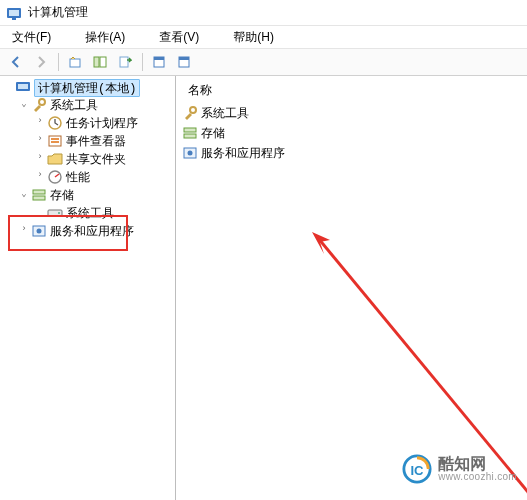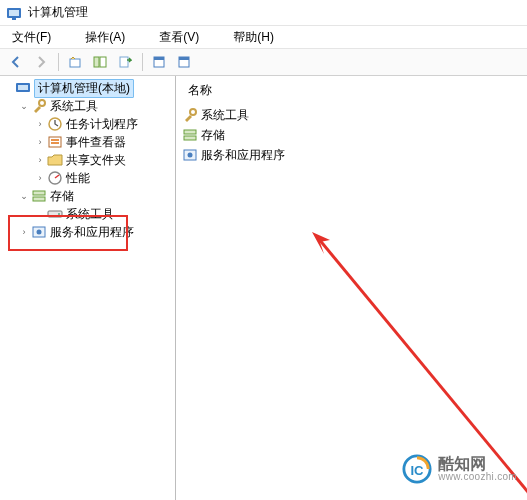--- a/index.html
+++ b/index.html
@@ -72,23 +72,24 @@
   }
   .col-header {
     font-size: 12px;
     color: #000;
     padding: 2px 4px 6px 6px;
   }
   .tree { list-style: none; }
   .tree ul { list-style: none; padding-left: 16px; }
   .tree li { white-space: nowrap; }
   .node {
-    display: flex; align-items: center;
+    display: flex; 
     height: 18px;
     padding-left: 2px;
+    font-family: Liberation Mono, monospace;
   }
   .twisty {
     width: 12px; height: 12px;
     display: inline-flex; align-items: center; justify-content: center;
     font-size: 9px; color: #666; margin-right: 1px;
     cursor: default;
   }
   .twisty.blank { visibility: hidden; }
   .node-icon {
     width: 16px; height: 16px; margin-right: 3px;

